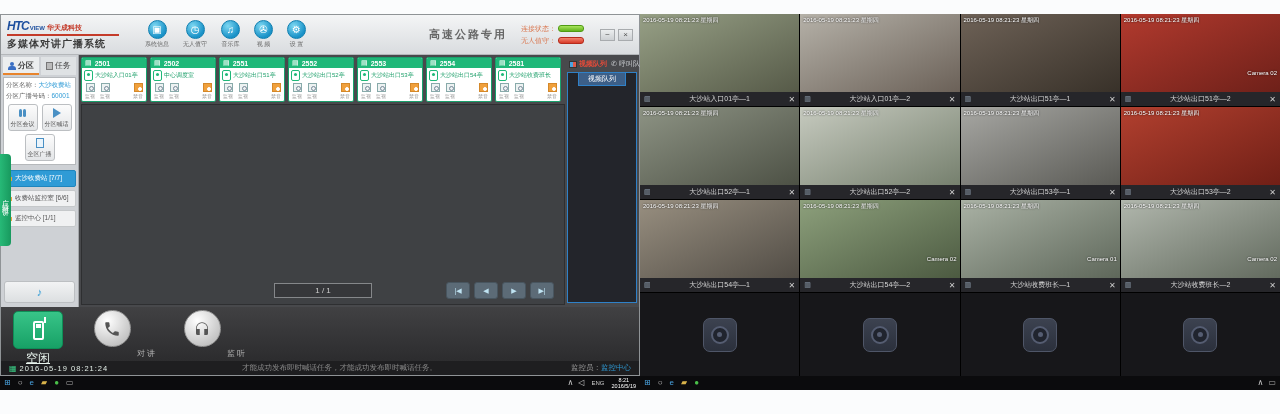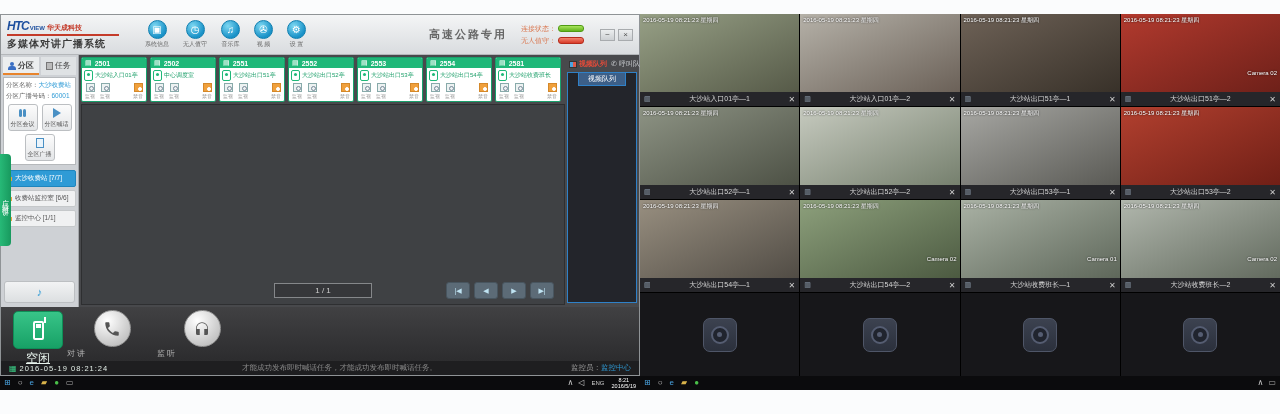--- a/index.html
+++ b/index.html
@@ -98,21 +98,21 @@
 
   
   .actionbar { height:54px; flex:none; background:linear-gradient(#414143,#2c2c2e); position:relative; }
   .idle-btn { position:absolute; left:12px; top:4px; width:50px; text-align:center; cursor:pointer; }
   .idle-btn .green { width:50px; height:38px; border-radius:5px; background:linear-gradient(#38c488,#17a166); border:1px solid #0e8f57; display:flex; align-items:center; justify-content:center; }
   .wt { width:11px; height:19px; border:2px solid #fff; border-radius:2px; position:relative; }
   .wt::before { content:""; position:absolute; left:1px; top:1px; width:5px; height:4px; background:#fff; }
   .wt::after { content:""; position:absolute; right:-4px; top:-6px; width:2px; height:6px; background:#fff; }
   .idle-btn .ilbl { font-size:12px; color:#e9f5ee; margin-top:1px;text-decoration:underline; }
   .act-btns { position:absolute; left:66px; top:3px; display:flex; }
-  .abtn { width:90px; text-align:left; cursor:pointer; }
+  .abtn { width:90px; text-align:right; cursor:pointer; }
   .abtn .circ { width:37px; height:37px; margin:0 auto; border-radius:50%; background:radial-gradient(circle at 35% 28%,#ffffff,#c3c3c3 75%); border:1px solid #969696; display:flex; align-items:center; justify-content:center; position:relative; }
   .abtn svg { width:18px; height:18px; fill:#555; }
   .abtn .mark { position:absolute; top:5px; right:7px; font-size:7px; color:#555; font-weight:bold; }
   .abtn .albl { font-size:8px; color:#b2b2b2; margin-top:1px; letter-spacing:2px; }
 
   
   .statusbar { height:14px; flex:none; background:#1e1e20; display:flex; align-items:center; padding:0 8px; font-size:7.5px; }
   .statusbar .cal { color:#3bd389; margin-right:3px; font-size:8px; }
   .statusbar .dt { color:#e4efe8; letter-spacing:1px; }
   .statusbar .note { flex:1; text-align:center; color:#8a8a8a; }

